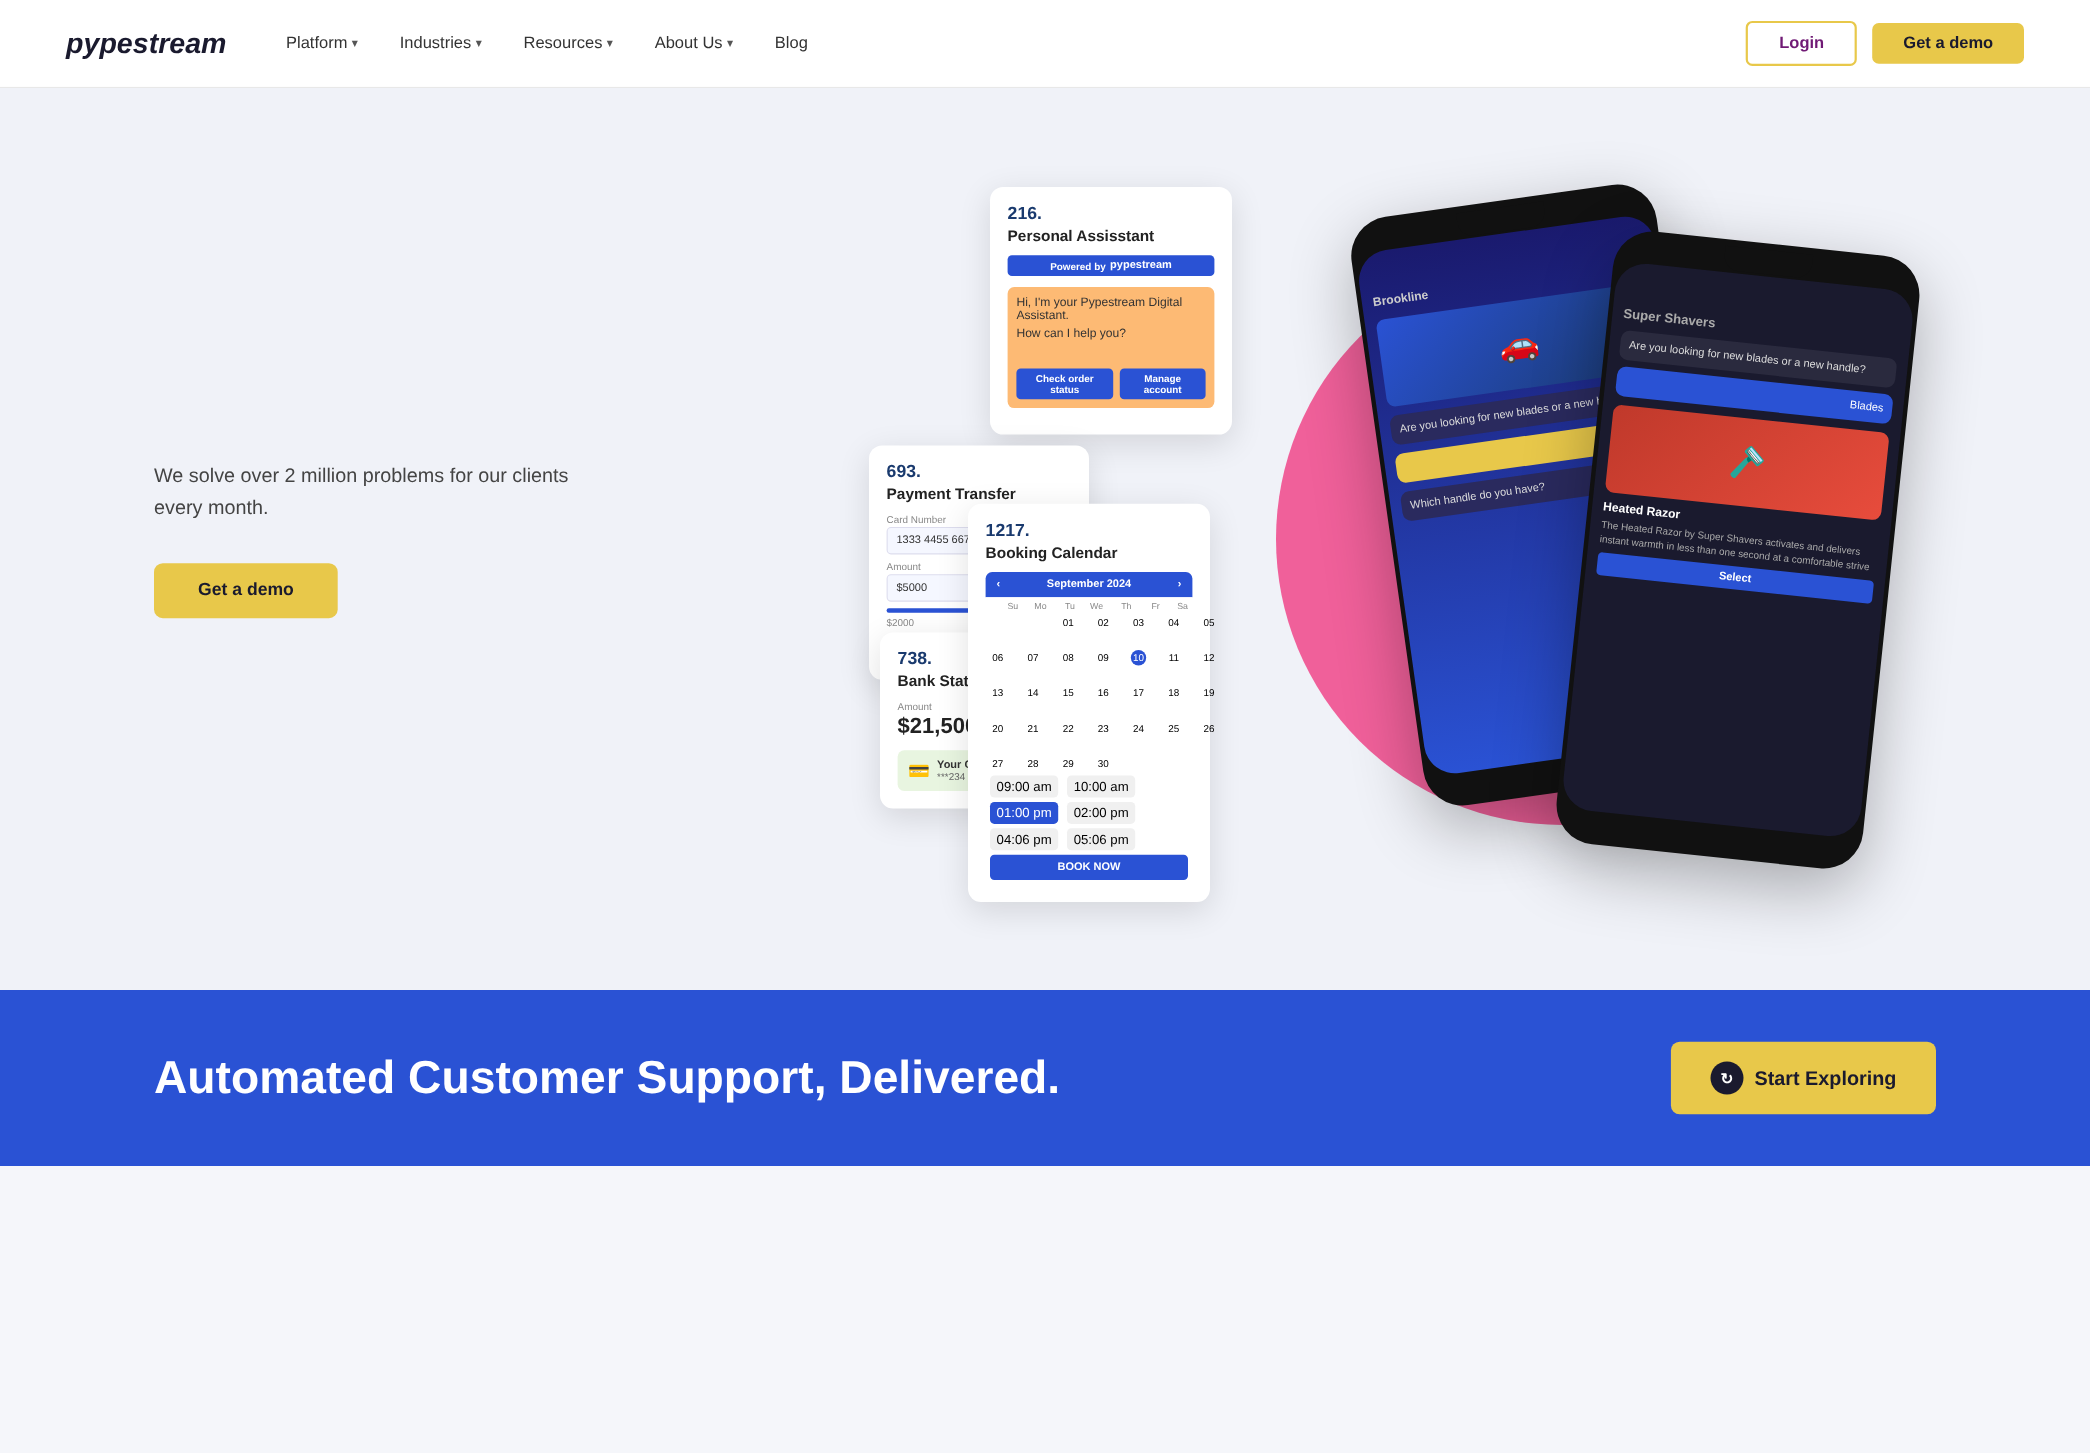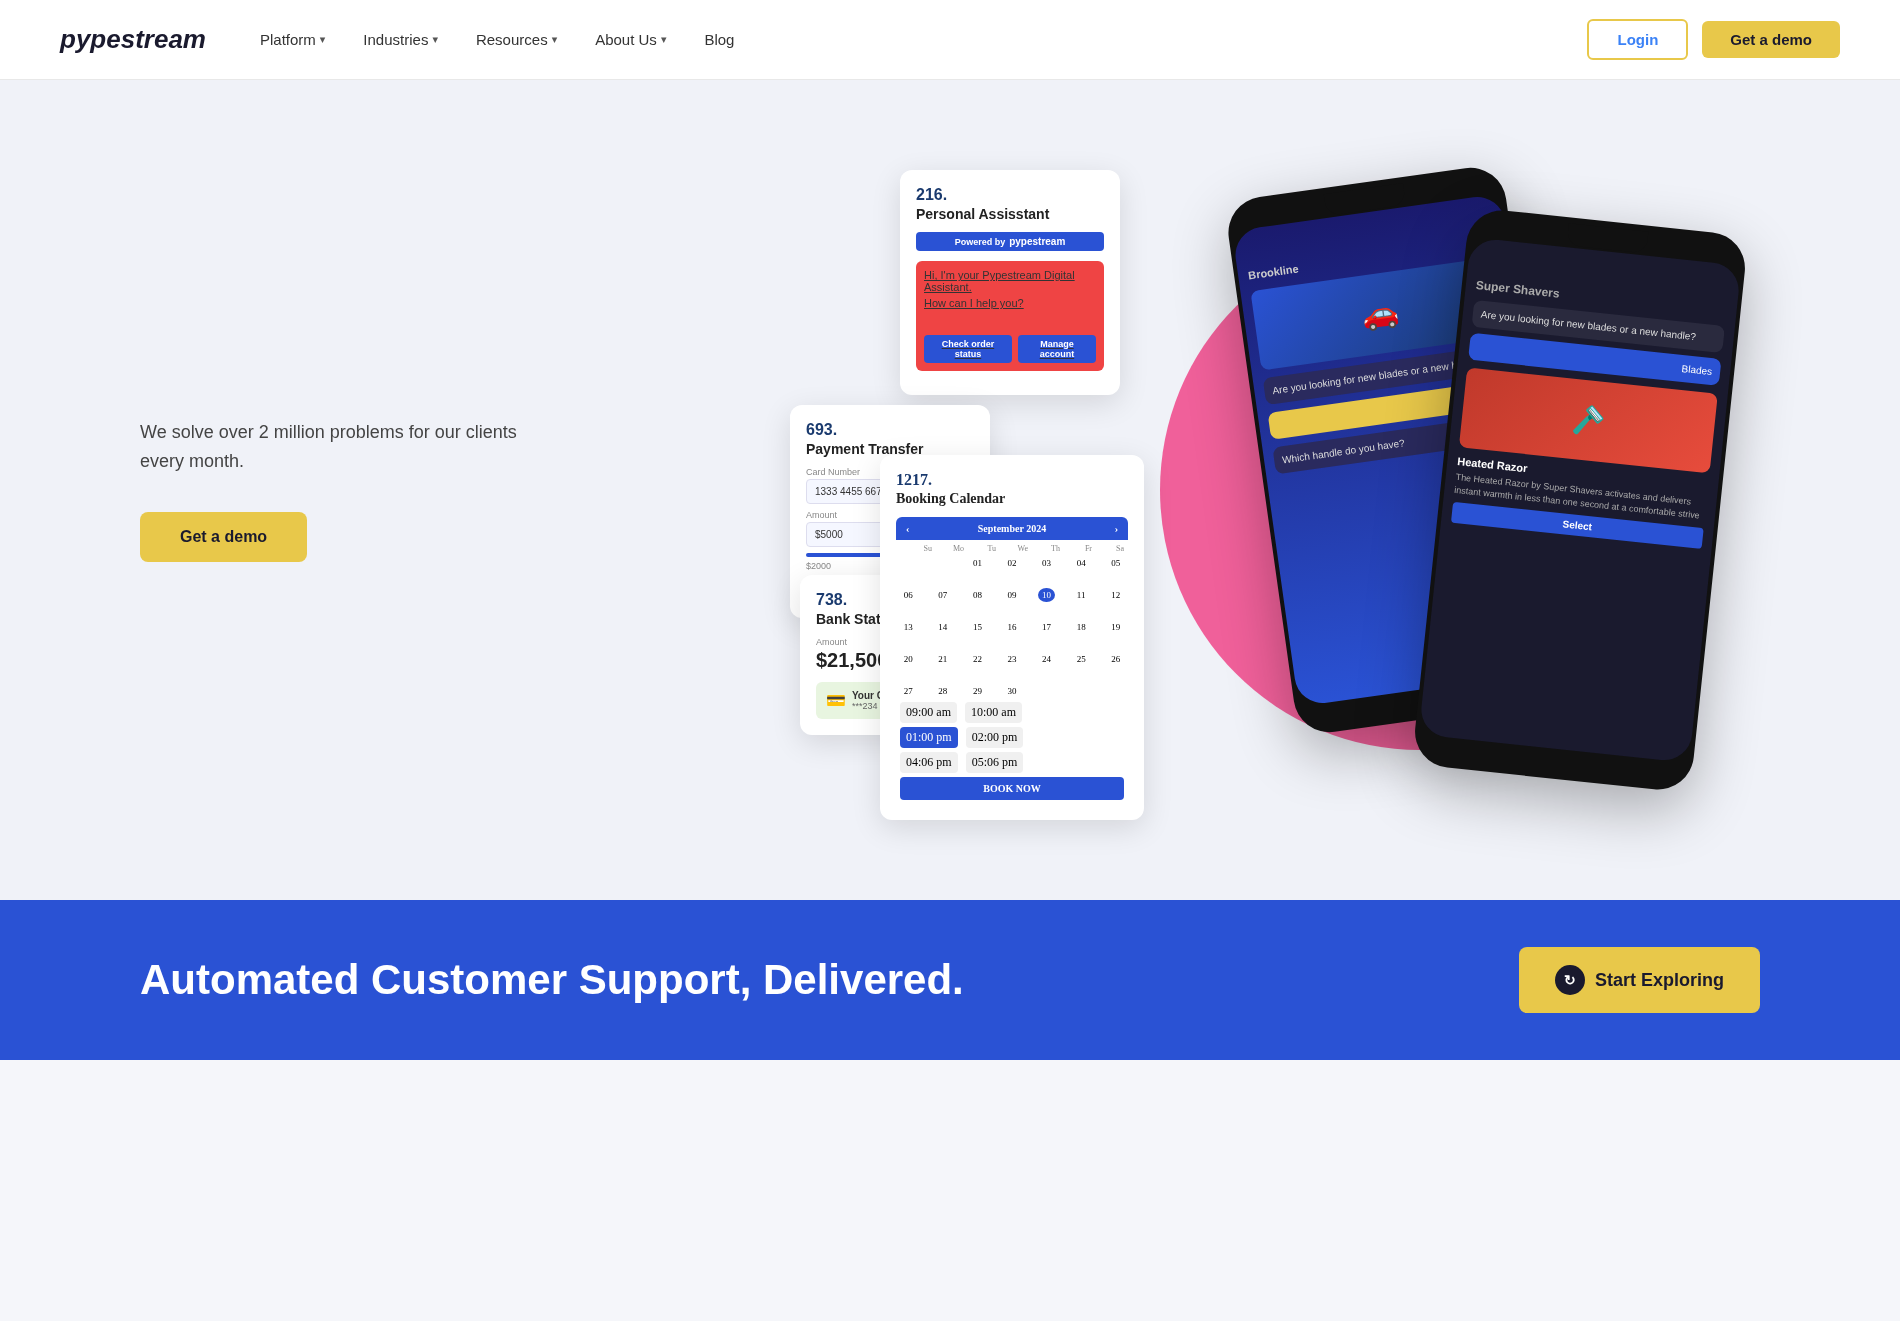--- a/index.html
+++ b/index.html
@@ -22,21 +22,21 @@
     .nav-links { display: flex; align-items: center; gap: 10px; }
     .nav-item {
       display: flex; align-items: center; gap: 4px;
       font-size: 15px; color: #333; font-weight: 500;
       padding: 8px 14px; cursor: pointer; border-radius: 4px;
     }
     .chevron { font-size: 11px; color: #555; }
     .nav-right { display: flex; align-items: center; gap: 14px; }
     .btn-login {
       padding: 10px 28px; border: 2px solid #e8c84a; background: transparent;
-      color: #3b82f6; font-size: 15px; font-weight: 600; border-radius: 6px; cursor: pointer;
+      color: #701a75; font-size: 15px; font-weight: 600; border-radius: 6px; cursor: pointer;
     }
     .btn-demo {
       padding: 10px 28px; border: none; background: #e8c84a;
       color: #1a1a2e; font-size: 15px; font-weight: 700; border-radius: 6px; cursor: pointer;
     }
 
     
     .hero {
       background: #f0f2f8;
       min-height: 810px;
@@ -112,22 +112,22 @@
       top: 30px;
       left: 200px;
       width: 220px;
     }
     .powered-bar {
       background: #2a52d4; color: white; font-size: 10px; font-weight: 600;
       padding: 4px 10px; border-radius: 4px; text-align: center; margin-bottom: 10px;
       display: flex; align-items: center; gap: 4px; justify-content: center;
     }
     .chat-bubble {
-      background: #ef4444; border-radius: 6px; padding: 8px; font-size: 11px;
-      color: #333; margin-bottom: 8px; text-decoration: underline;
+      background: #fdba74; border-radius: 6px; padding: 8px; font-size: 11px;
+      color: #333; margin-bottom: 8px;
     }
     .chat-btns { display: flex; gap: 6px; margin-top: 26px; text-align: center; }
     .chat-btn {
       background: #2a52d4; color: white; font-size: 9px; padding: 4px 8px;
       border-radius: 4px; font-weight: 600;
     }
 
     
     .card-payment {
       top: 265px;
@@ -157,22 +157,21 @@
       background: #e8f5e0; border-radius: 6px; padding: 8px 10px;
       display: flex; align-items: center; justify-content: space-between;
       font-size: 10px; color: #333;
     }
     .card-icon { font-size: 16px; margin-right: 6px; }
 
     
     .card-booking {
       bottom: 20px;
       left: 180px;
-      width: 264px;
-      font-family: Liberation Serif, serif;
+      width: 220px;
     }
     .cal-header {
       background: #2a52d4; color: white; font-size: 10px; font-weight: 700;
       padding: 6px 10px; border-radius: 6px 6px 0 0;
       display: flex; justify-content: space-between; align-items: center;
     }
     .cal-grid {
       background: white; padding: 4px;
     }
     .cal-days-header {

